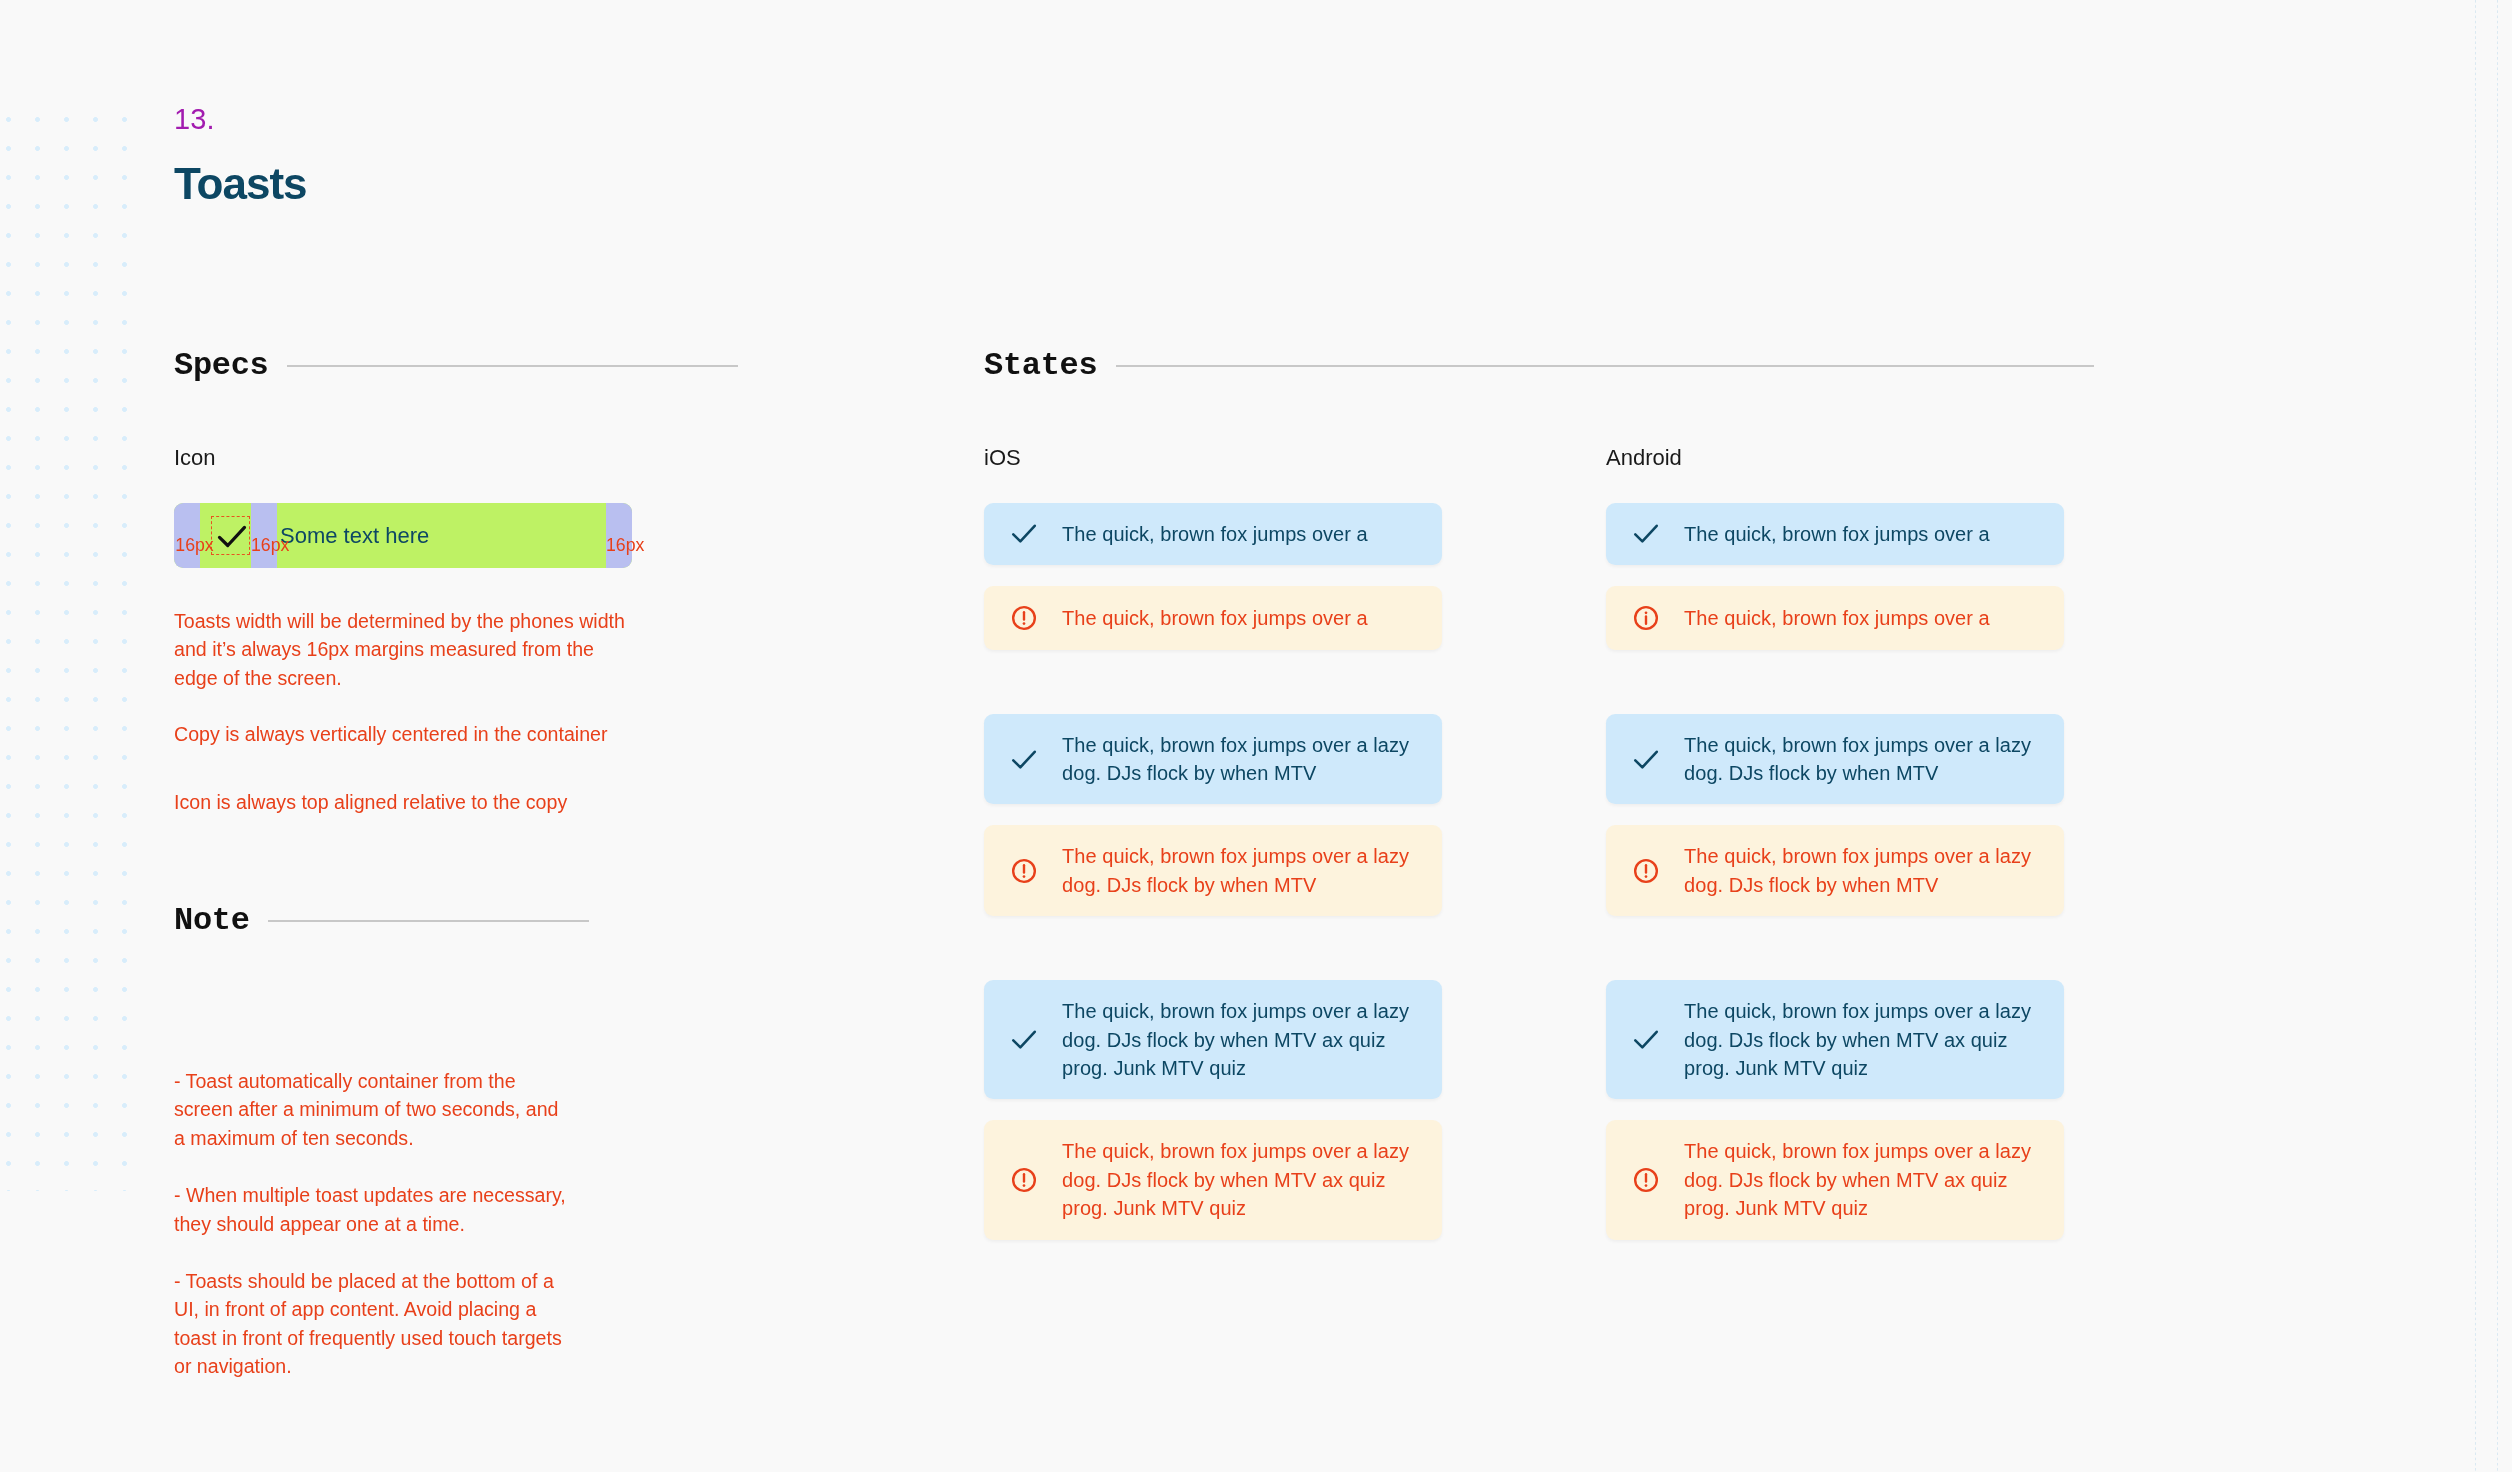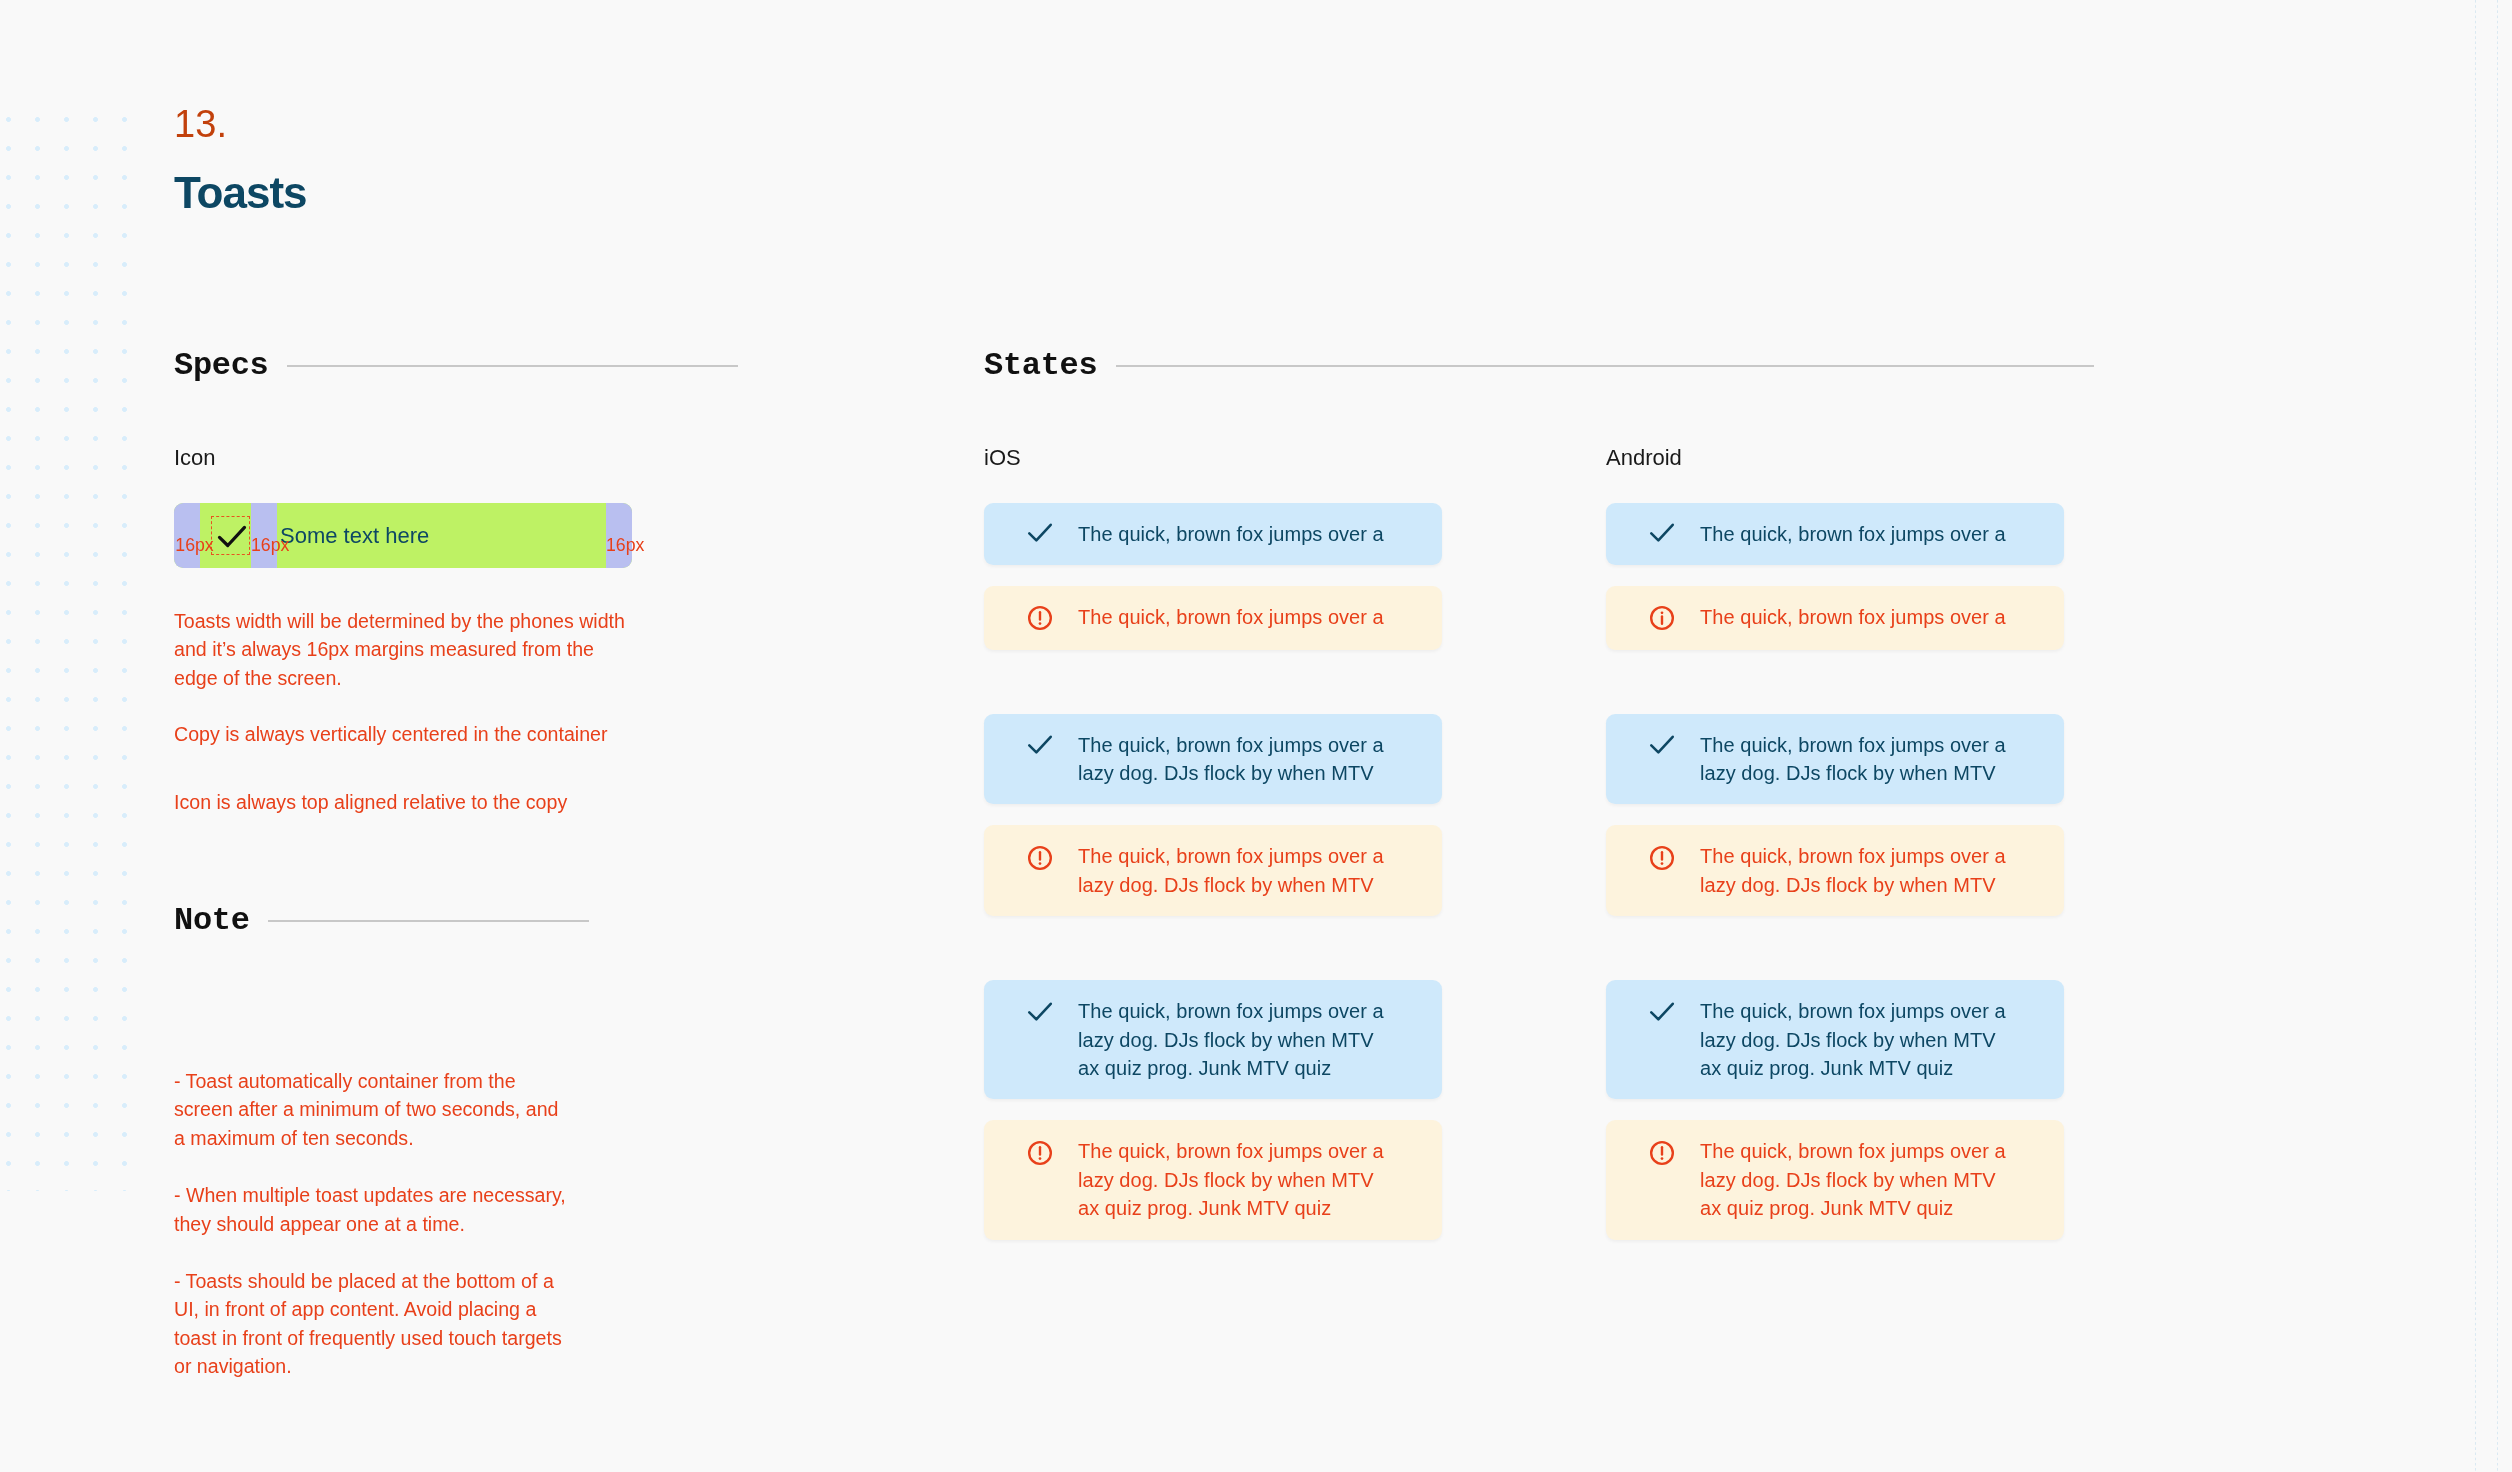--- a/index.html
+++ b/index.html
@@ -42,22 +42,22 @@
     z-index: 0;
   }
   .guide-a { left: 2475px; }
   .guide-b { left: 2497px; }
 
   .page { position: relative; z-index: 2; }
 
   
   .header { position: absolute; left: 174px; top: 105px; }
   .chapter-num {
-    font-size: 38px;
-    color: #c2410c;
+    font-size: 29px;
+    color: #a21caf;
     letter-spacing: 0.1px;
     line-height: 1;
   }
   .page-title {
     font-size: 44px;
     font-weight: bold;
     color: #0d4763;
     letter-spacing: -1px;
     line-height: 1;
     margin-top: 27.5px;
@@ -177,24 +177,24 @@
   .states-cols {
     display: flex;
     gap: 164px;
     margin-top: 65px;
   }
   .state-col { width: 458px; }
   .toast-stack { margin-top: 34px; }
 
   .toast {
     display: flex;
-    align-items: flex-start;
+    align-items: center;
     gap: 23.6px;
     width: 458px;
-    padding: 17px 43px;
+    padding: 17px 27px;
     border-radius: 9.2px;
     box-shadow: 0 2px 3.3px rgba(0,0,0,.045);
   }
   .toast.success { background: #cfe9fb; }
   .toast.warning { background: #fdf3dd; }
 
   .toast .t-icon { flex: 0 0 auto; width: 27.5px; padding-top: 2.6px; }
   .toast .t-copy {
     font-size: 20px;
     line-height: 1.42;

